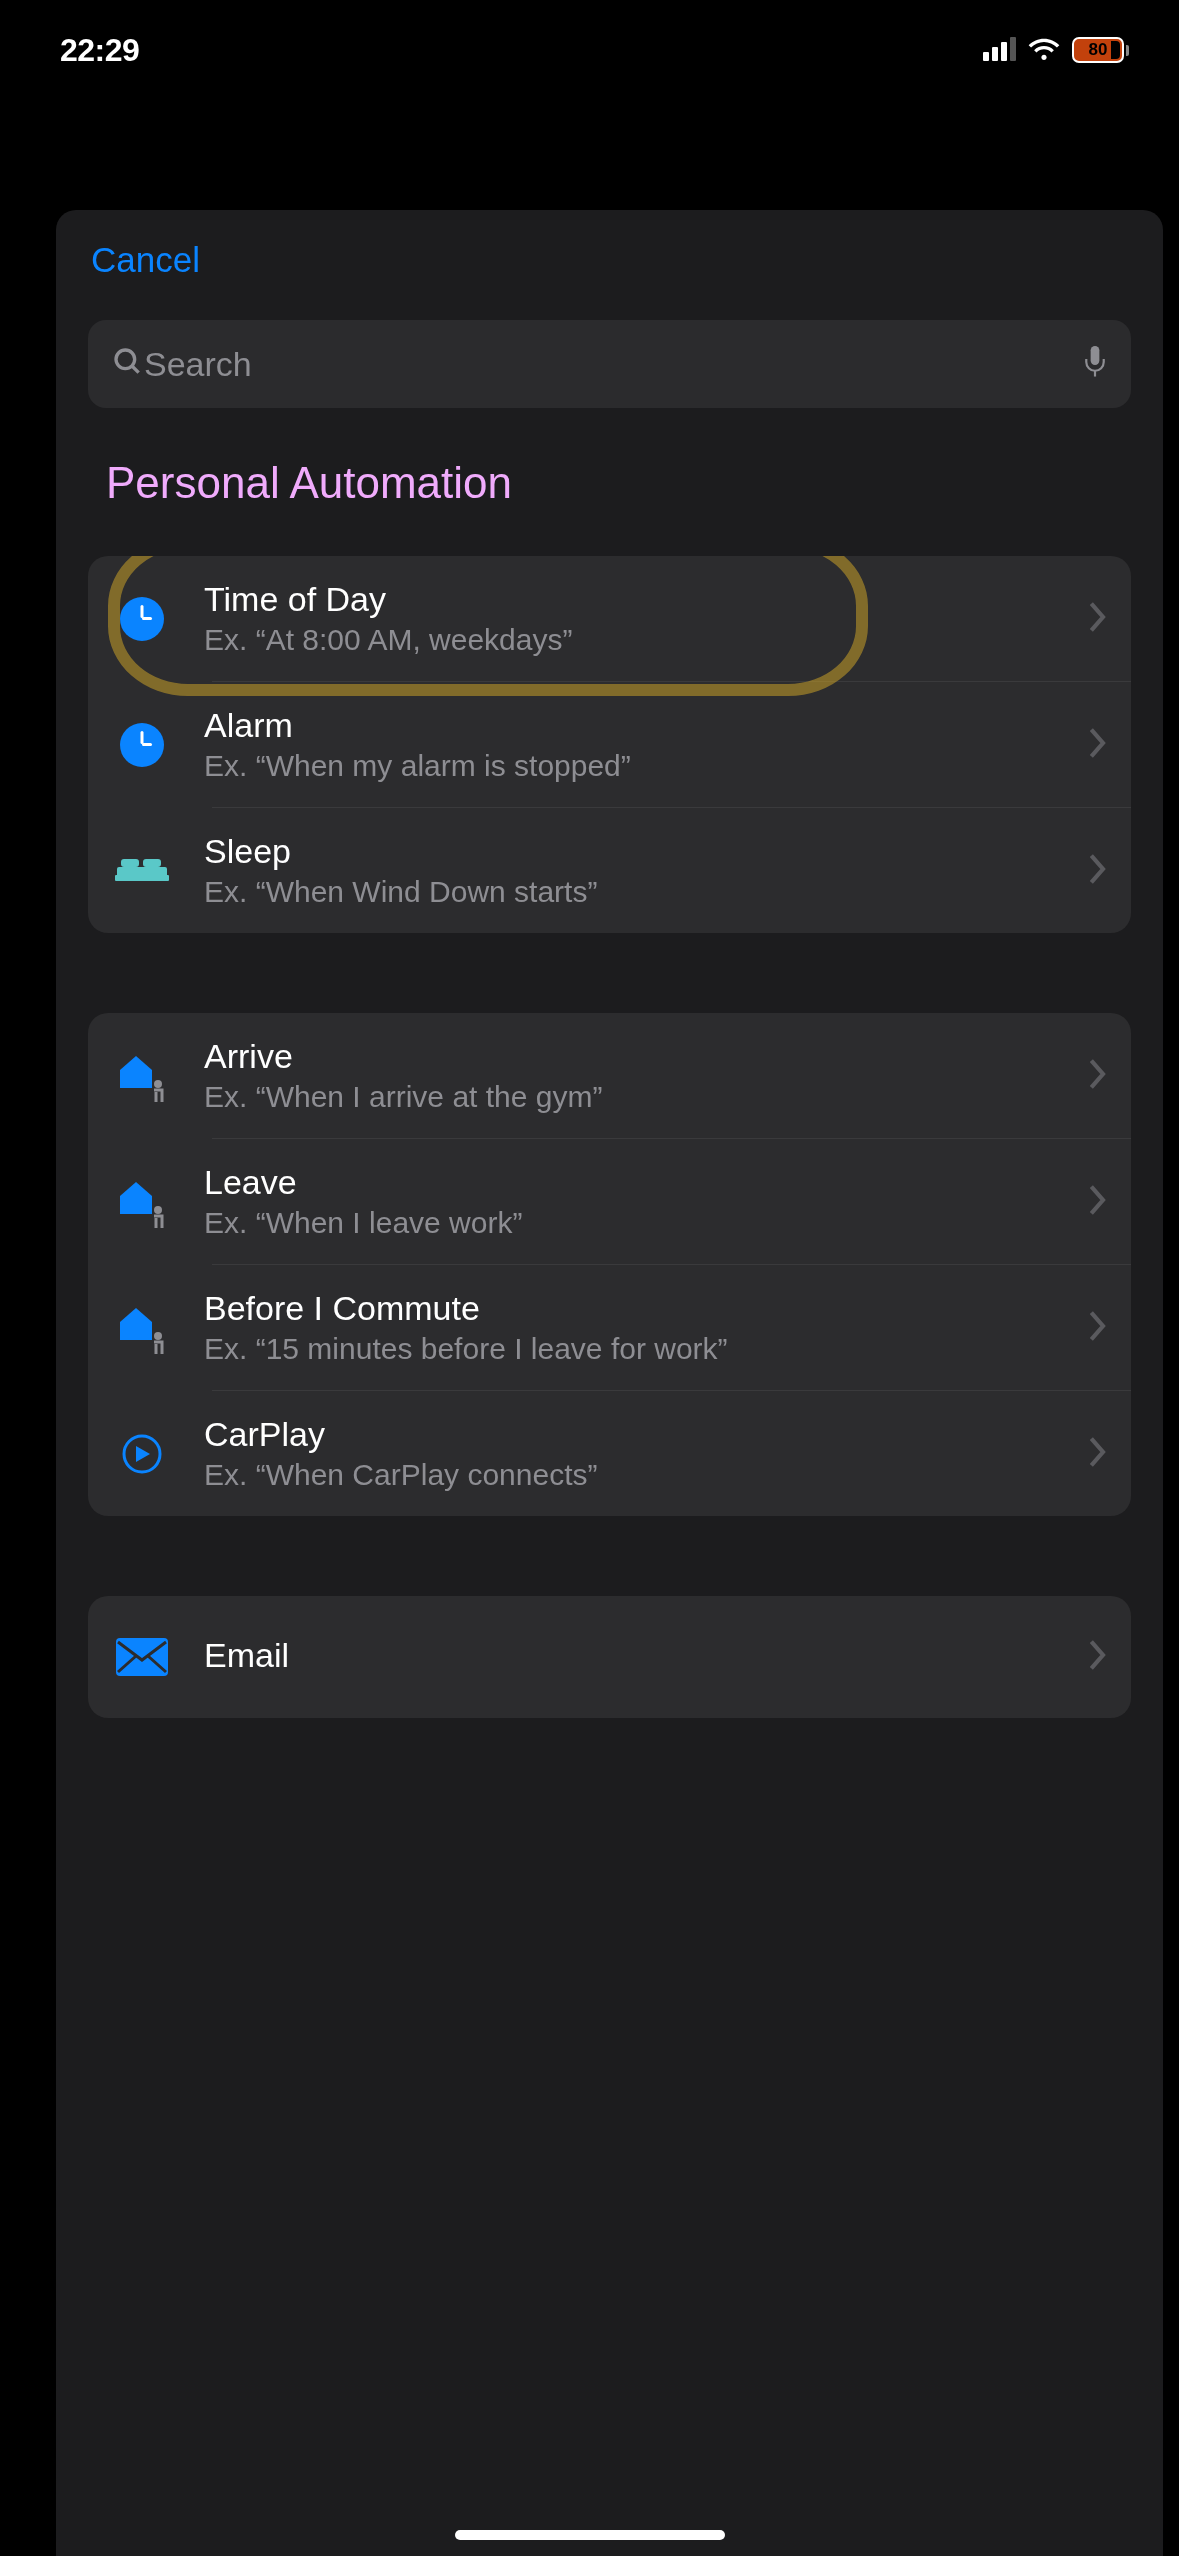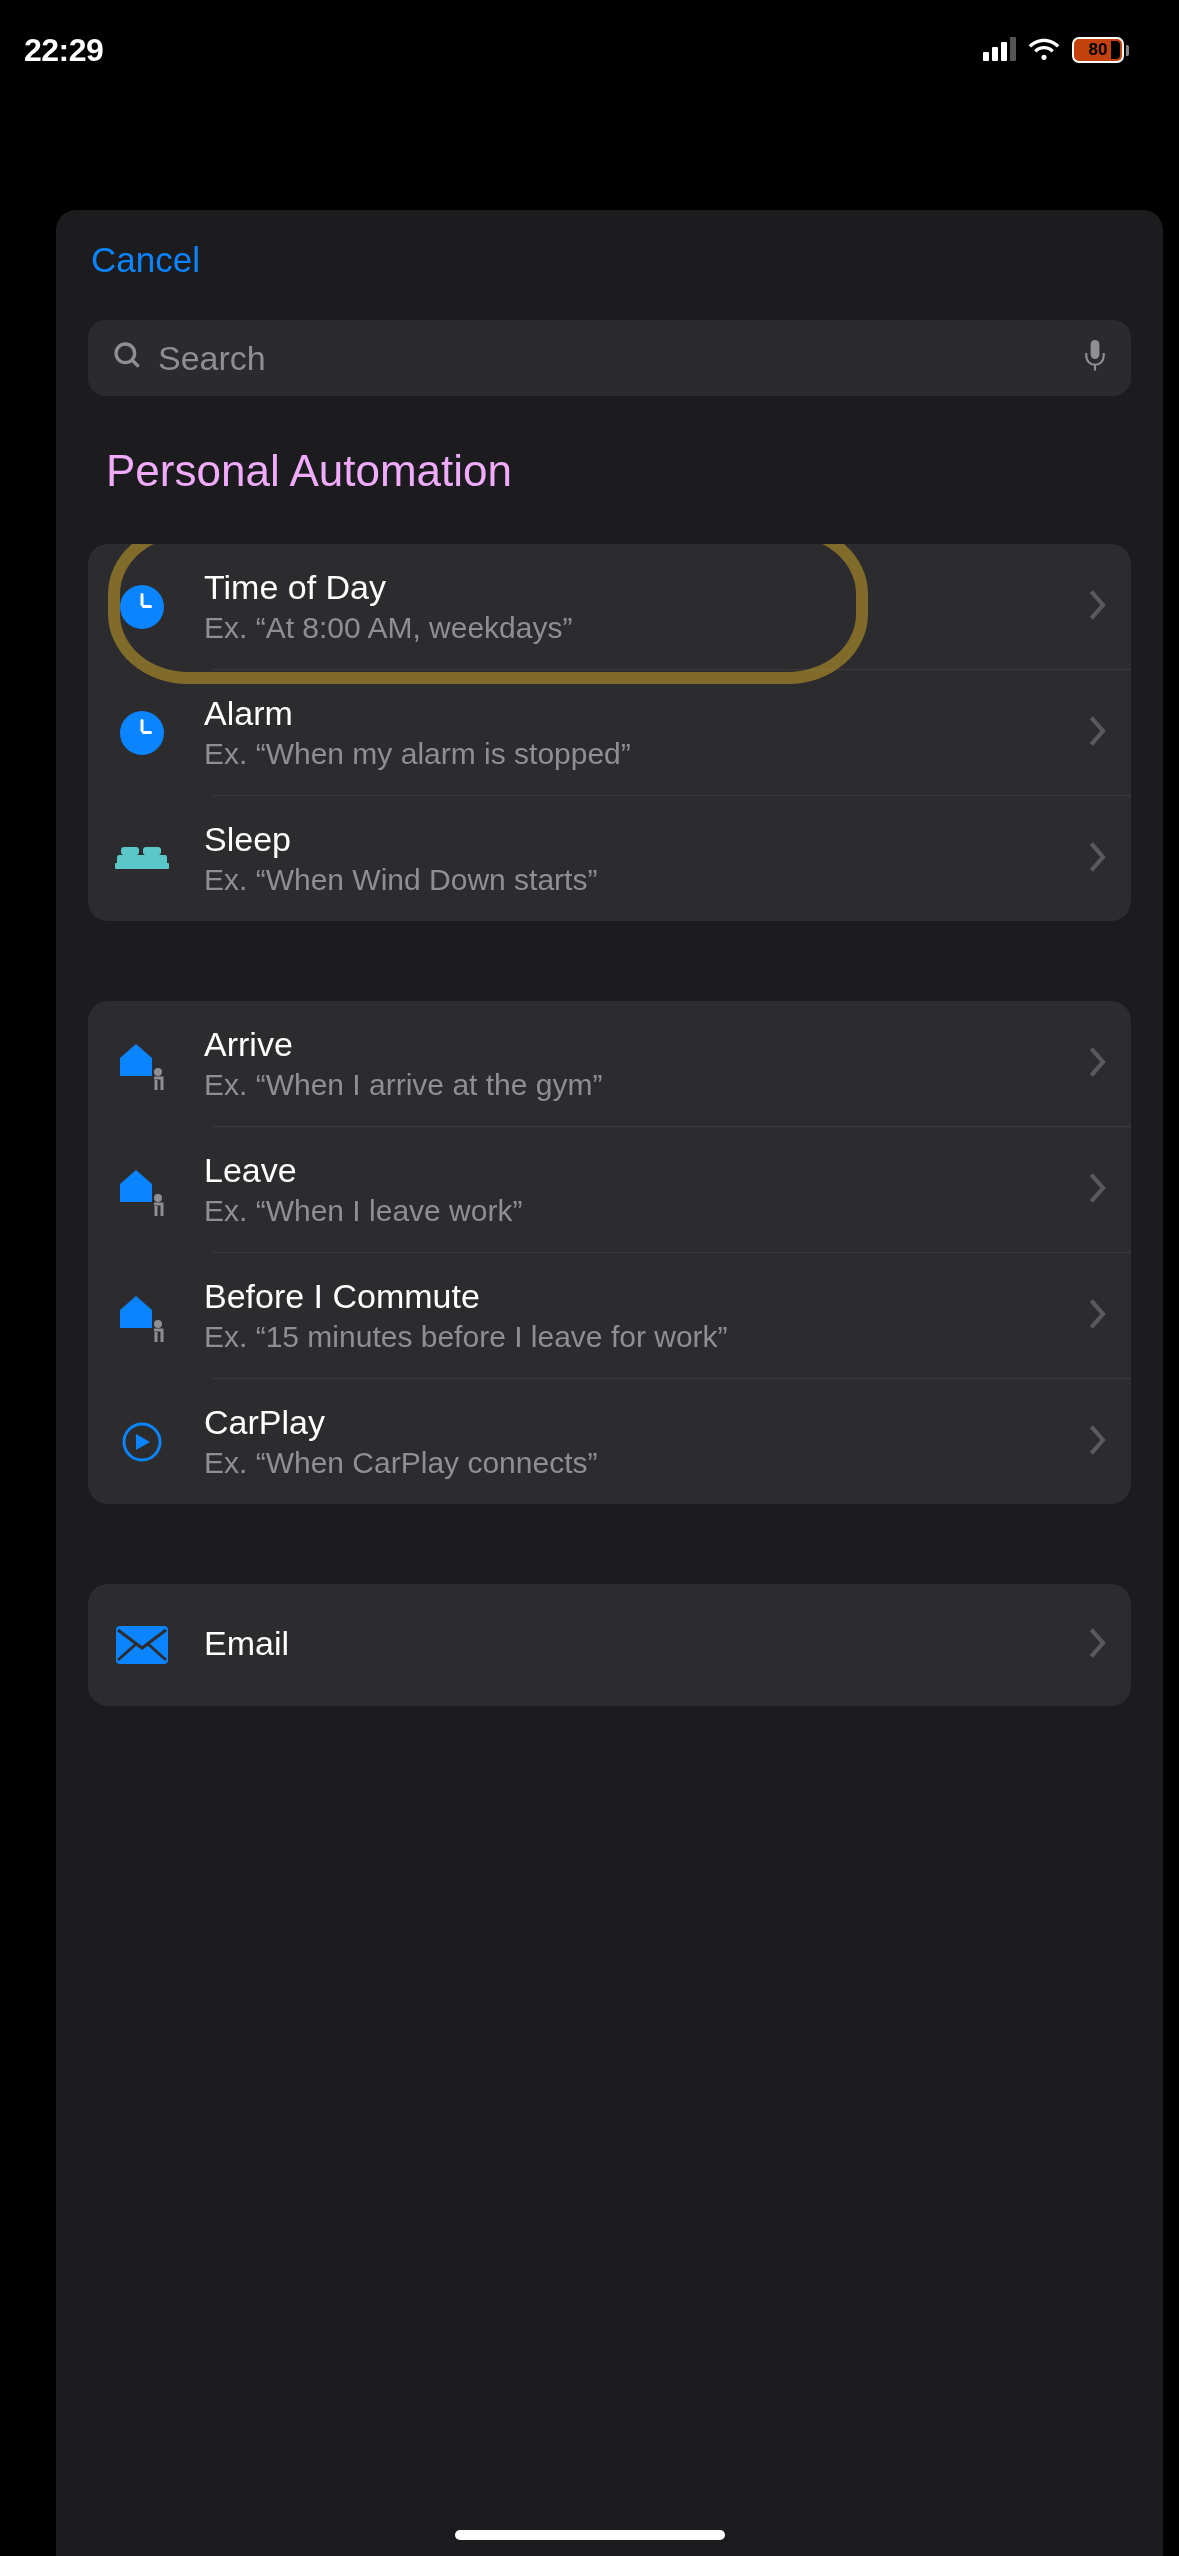--- a/index.html
+++ b/index.html
@@ -14,21 +14,21 @@
       font-family: -apple-system, BlinkMacSystemFont, "SF Pro Text", "Helvetica Neue", sans-serif;
       color: #fff;
       overflow: hidden;
       position: relative;
     }
     .status-bar {
       height: 100px;
       display: flex;
       justify-content: space-between;
       align-items: center;
-      padding: 0 50px 0 24px;
+      padding: 0 50px 0 60px;
       gap: 30px;
     }
     .status-time {
       font-size: 32px;
       font-weight: 600;
       color: #fff;
       letter-spacing: -0.5px;
     }
     .status-right {
       display: flex;
@@ -109,25 +109,24 @@
       font-size: 35px;
       font-weight: 400;
       background: none;
       border: none;
       cursor: pointer;
     }
     .search-container {
       margin: 20px 32px 0 32px;
       background: #2b2b2d;
       border-radius: 18px;
-      height: 76px;
+      height: 88px;
       display: flex;
       align-items: center;
       padding: 6px 24px;
-      gap: 14px;
     }
     .search-icon {
       color: #8e8e93;
       flex-shrink: 0;
     }
     .search-input {
       flex: 1;
       background: none;
       border: none;
       color: #fff;

